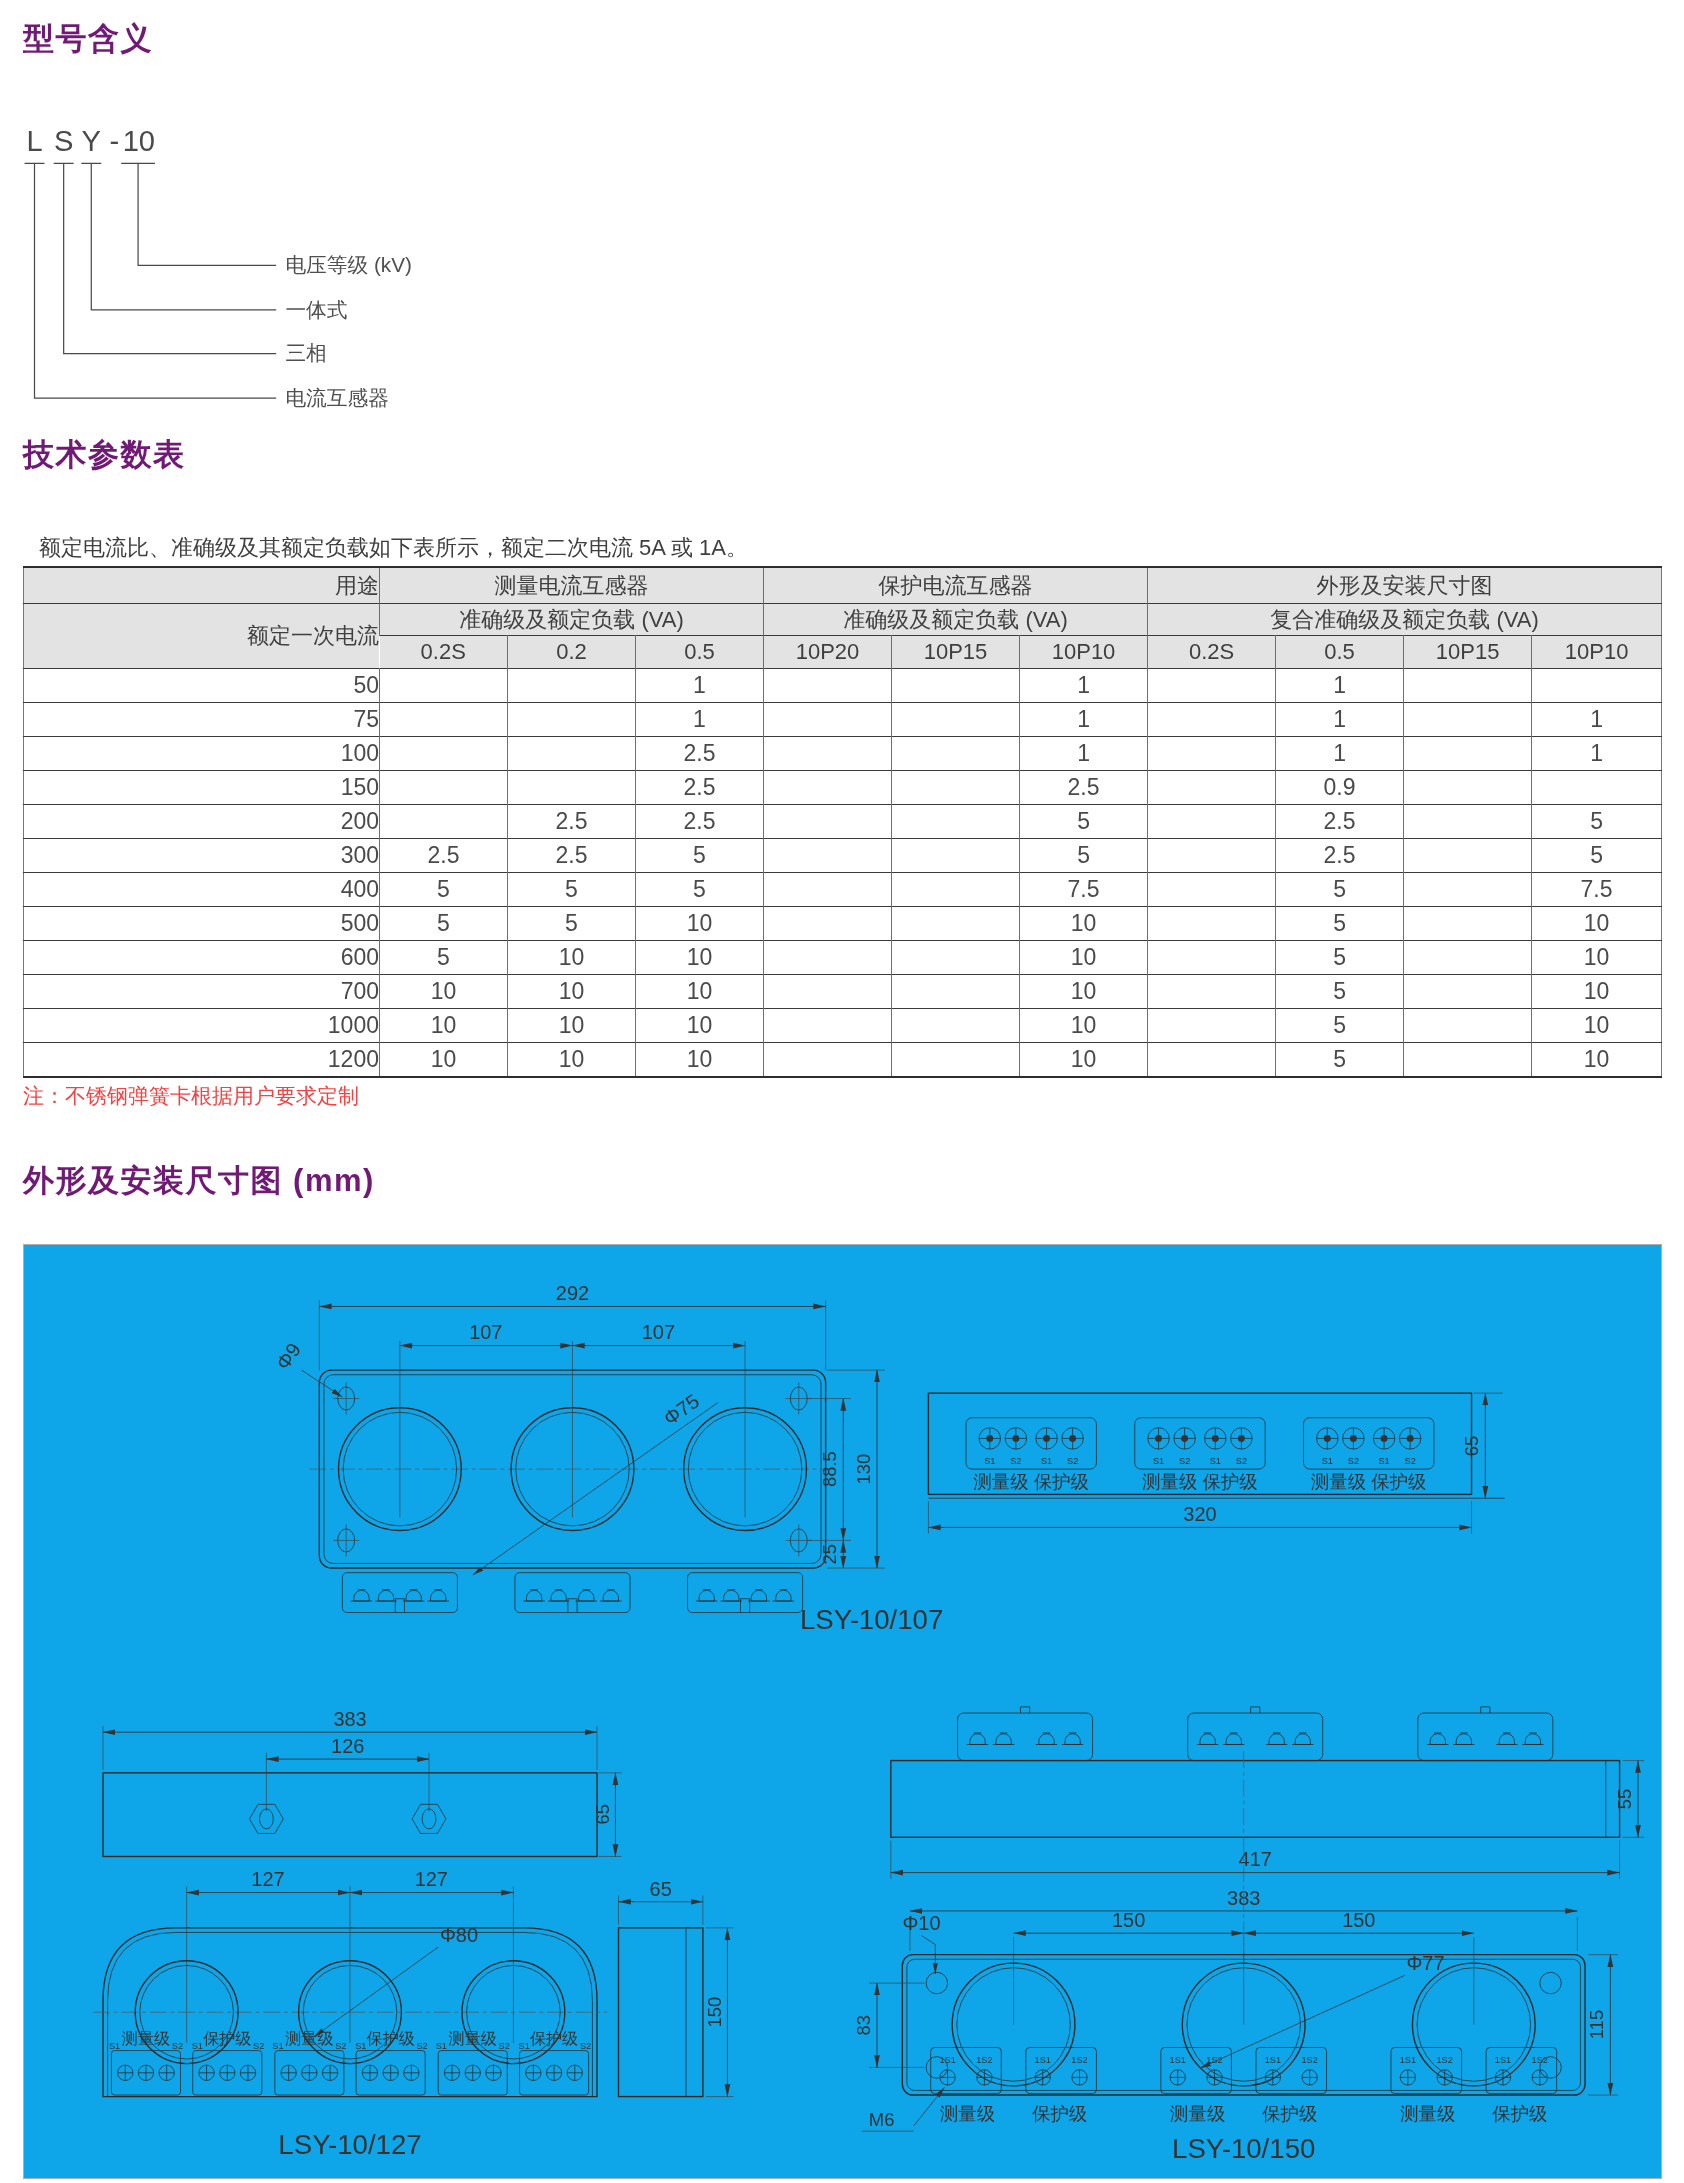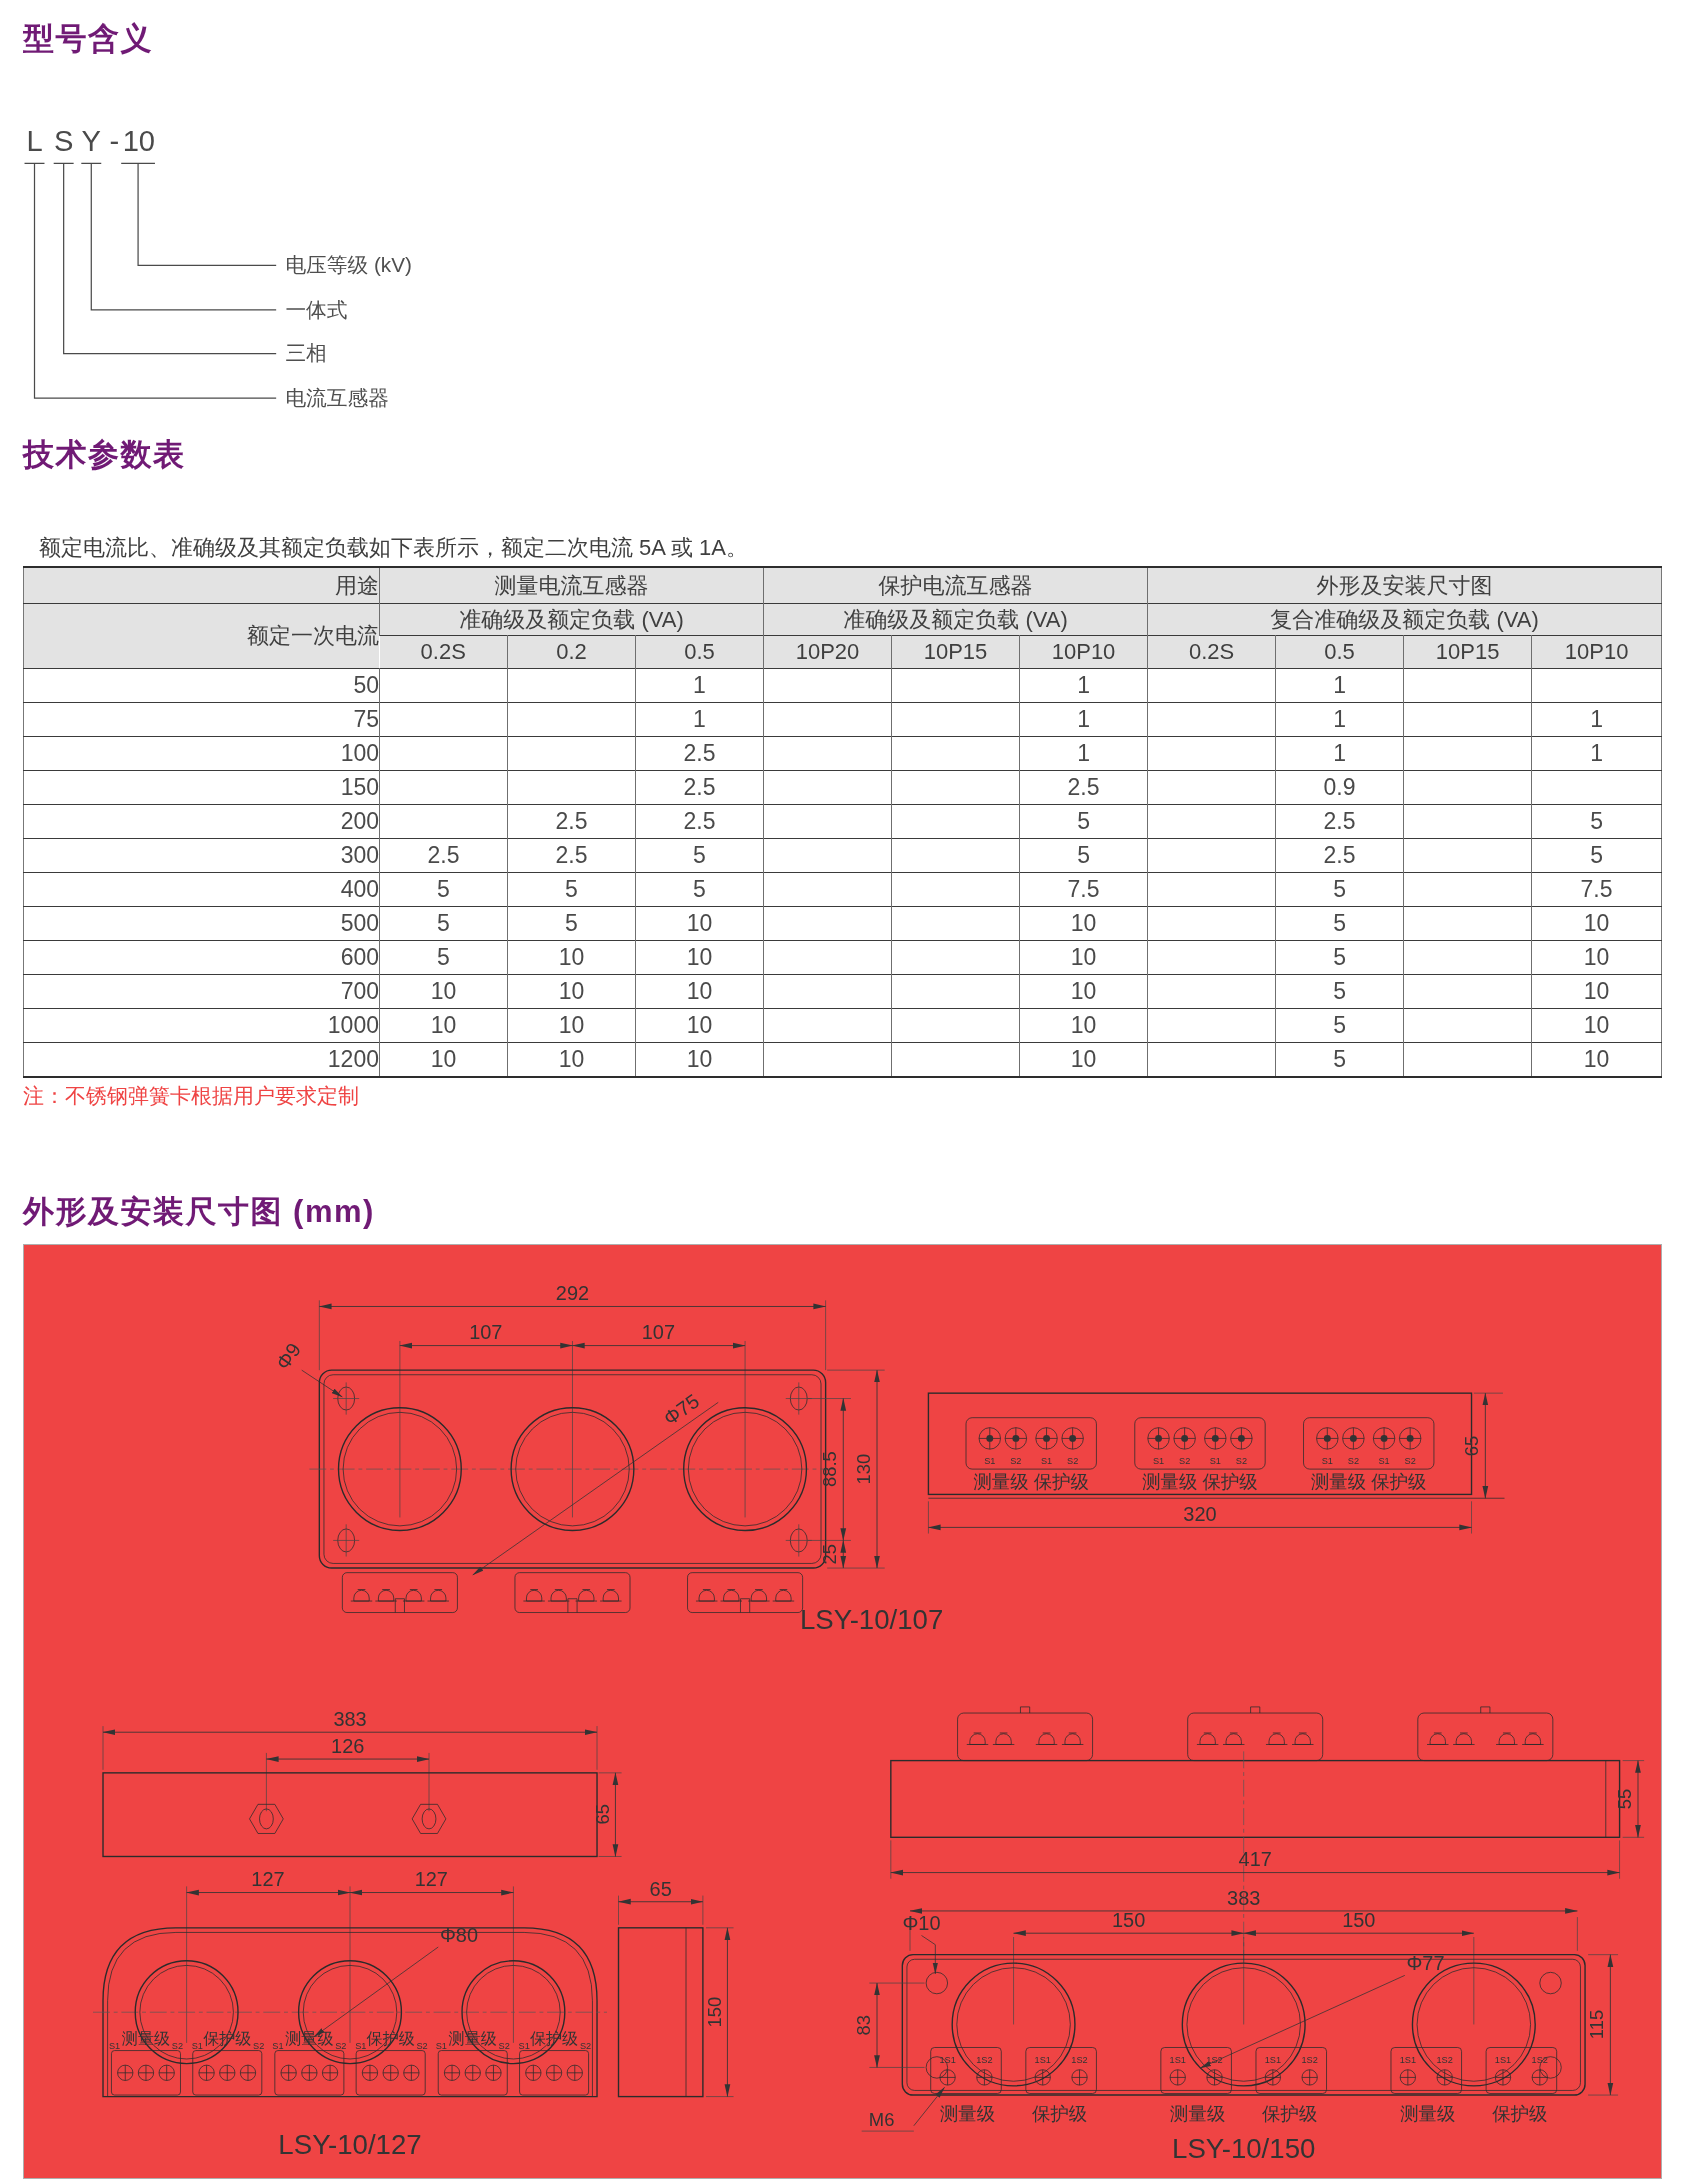--- a/index.html
+++ b/index.html
@@ -2,21 +2,21 @@
 <html style="font-size:12.3px"><head>
 <meta charset="utf-8">
 <style>
   html,body { margin:0; padding:0; }
   body { width:1685px; height:2183px; position:relative; background:#ffffff;
          font-family:"Liberation Sans", sans-serif; }
   .heading { position:absolute; left:23px; color:#701a75; font-size:31px; font-weight:600;
              letter-spacing:1.5px; margin:0; }
   #model-heading { top:18.4px; }
   #params-heading { top:434px; }
-  #drawings-heading { top:1191px; }
+  #drawings-heading { top:1160px; }
   #intro-text { position:absolute; left:23px; top:517px; font-size:22px; color:#3f3f3f; margin:16px; }
   #note-text { position:absolute; left:23px; top:1082px; font-size:21px; color:#ef4444; margin:0; }
 
   #model-svg { position:absolute; left:23px; top:114px; }
   #model-svg text { font-family:"Liberation Sans", sans-serif; }
   .mcode { font-size:38px; fill:#4a4a4a; text-anchor:middle; }
   .mlabel { font-size:27px; fill:#4f4f4f; }
   .mline { stroke:#4a4a4a; stroke-width:1.6; fill:none; }
 
   #param-table { border-collapse:collapse; table-layout:fixed; position:absolute; left:23px; top:566px;
@@ -27,21 +27,21 @@
                  text-align:center; vertical-align:middle; color:#4a4a4a; overflow:hidden; padding:0; }
   #param-table th:first-child, #param-table td:first-child { border-left:none; }
   #param-table thead th { background:#e3e3e3; font-size:22px; color:#3f3f3f; }
   #param-table thead tr:nth-child(1) th { height:35px; }
   #param-table thead tr:nth-child(2) th { height:31px; }
   #param-table thead tr:nth-child(3) th { height:32px; }
   #param-table tbody td { font-size:23px; height:33px; background:#ffffff; }
   #param-table .c-first { text-align:right; padding-left:42px; }
 
   #drawings-box { position:absolute; left:23px; top:1244px; width:1637px; height:933px;
-                  background:#ef4444; border:0.8px solid #aeaeae; }
+                  background:#0ea5e9; border:0.8px solid #aeaeae; }
   #drawings-svg text { font-family:"Liberation Sans", sans-serif; }
   .ln  { stroke:#2b2b2b; stroke-width:1.8; fill:none; }
   .ln2 { stroke:#2b2b2b; stroke-width:1; fill:none; }
   .thin{ stroke:#454545; stroke-width:0.9; fill:none; }
   .dim { stroke:#333333; stroke-width:1.1; fill:none; marker-start:url(#arr); marker-end:url(#arr); }
   .ldr { stroke:#333333; stroke-width:1; fill:none; marker-end:url(#arr); }
   .cl  { stroke:#555555; stroke-width:0.9; fill:none; stroke-dasharray:22 5 5 5; }
   .dtx { font-size:26px; fill:#333; text-anchor:middle; }
   .dtt { font-size:36px; fill:#333; text-anchor:middle; }
   .ctx { font-size:24px; fill:#333; text-anchor:middle; }

